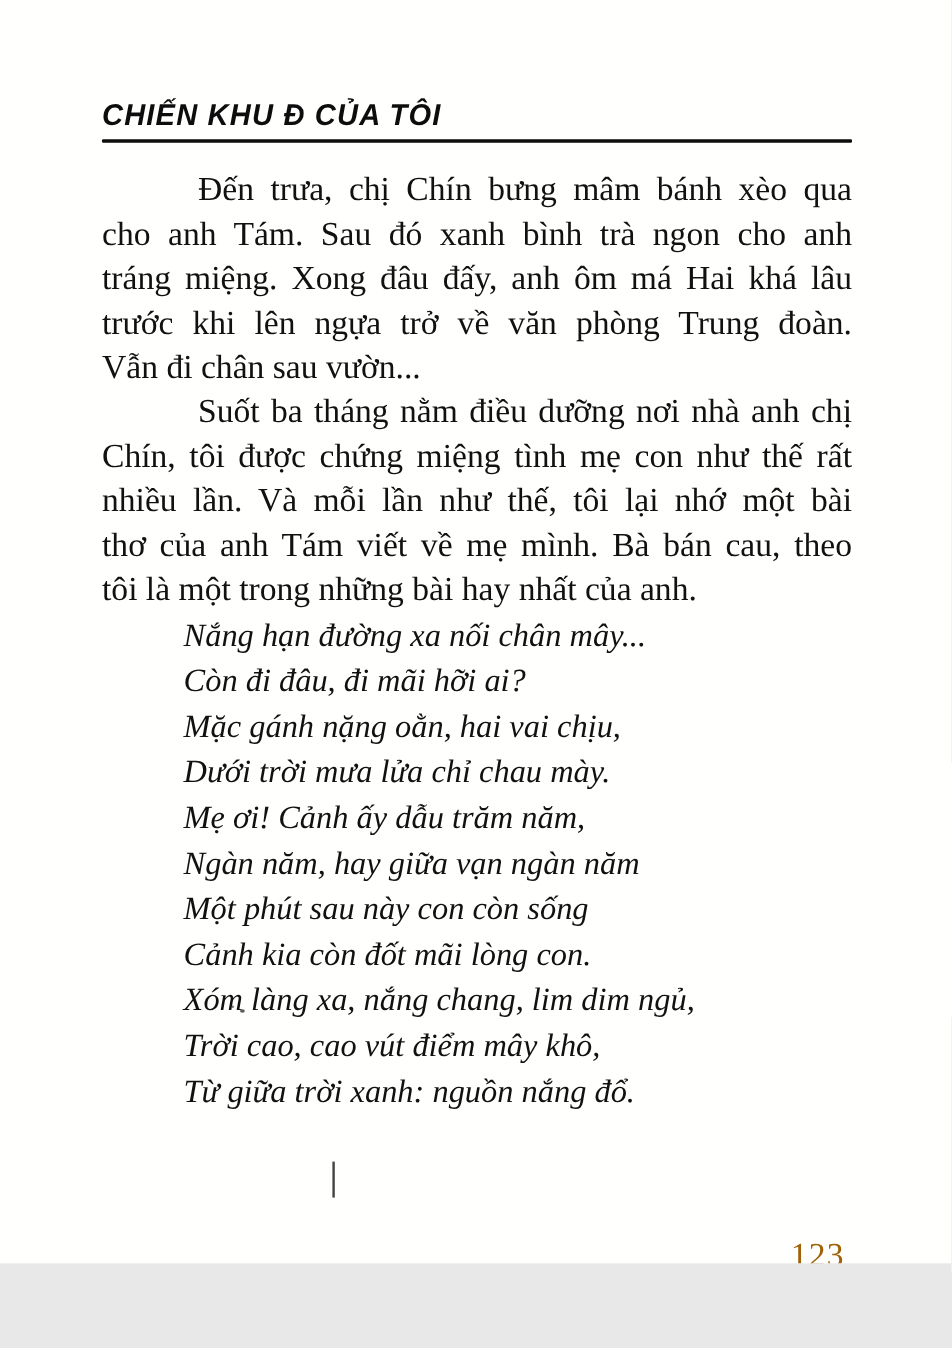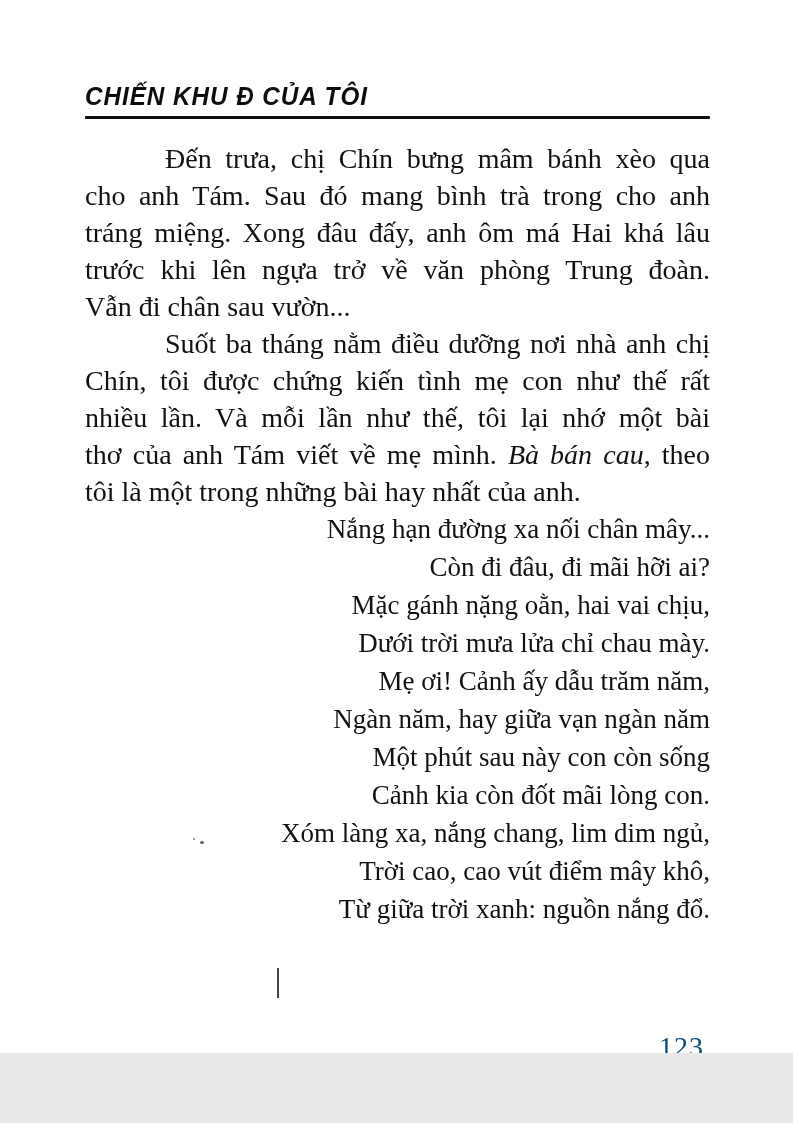--- a/index.html
+++ b/index.html
@@ -46,39 +46,39 @@
   .pline {
     white-space: normal;
   }
   .j {
     text-align: justify;
     text-align-last: justify;
   }
   .indent {
     text-indent: 80px;
   }
-  .it { font-style: italic; }
+  .it { }
   
   .poem {
+    font-style: italic;
     font-size: 27px;
     line-height: 38px;
     padding-left: 68px;
-    text-align: right;
   }
   .stanza { margin: 0; }
   .stanza + .stanza { }
   .vline { white-space: nowrap; }
   
   .page-number {
     position: absolute;
     left: 659px;
     top: 1031px;
     font-size: 28px;
     letter-spacing: 1px;
-    color: #0c4a6e;
+    color: #a16207;
   }
   
   .speck {
     position: absolute;
     left: 200px;
     top: 841px;
     width: 4px;
     height: 3px;
     background: #333;
     border-radius: 50%;
@@ -111,29 +111,29 @@
 
   <div>
     <div class="running-head">CHIẾN KHU Đ CỦA TÔI</div>
     <div class="header-rule"></div>
   </div>
 
   <div class="prose">
 
     <div>
       <div class="pline j indent">Đến trưa, chị Chín bưng mâm bánh xèo qua</div>
-      <div class="pline j">cho anh Tám. Sau đó mang bình trà trong cho anh</div>
+      <div class="pline j">cho anh Tám. Sau đó xanh bình trà ngon cho anh</div>
       <div class="pline j">tráng miệng. Xong đâu đấy, anh ôm má Hai khá lâu</div>
       <div class="pline j">trước khi lên ngựa trở về văn phòng Trung đoàn.</div>
       <div class="pline">Vẫn đi chân sau vườn...</div>
     </div>
 
     <div>
       <div class="pline j indent">Suốt ba tháng nằm điều dưỡng nơi nhà anh chị</div>
-      <div class="pline j">Chín, tôi được chứng kiến tình mẹ con như thế rất</div>
+      <div class="pline j">Chín, tôi được chứng miệng tình mẹ con như thế rất</div>
       <div class="pline j">nhiều lần. Và mỗi lần như thế, tôi lại nhớ một bài</div>
       <div class="pline j"><span>thơ của anh Tám viết về mẹ mình. </span><span class="it">Bà bán cau</span><span>, theo</span></div>
       <div class="pline">tôi là một trong những bài hay nhất của anh.</div>
     </div>
 
   </div>
 
   <div class="poem">
 
     <div class="stanza">

